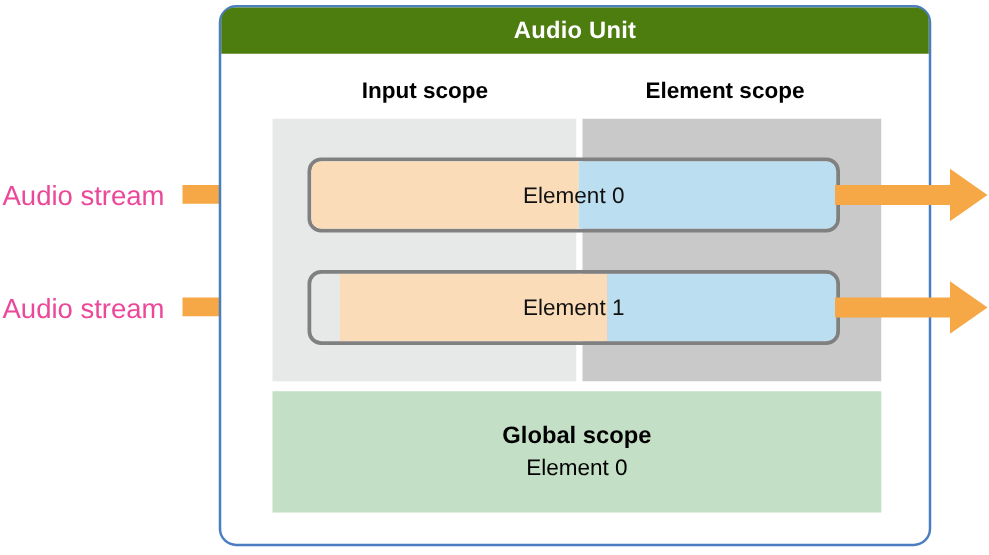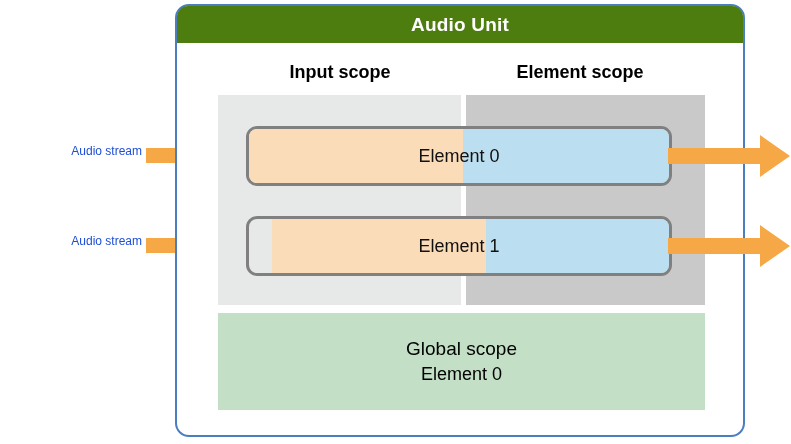--- a/index.html
+++ b/index.html
@@ -82,21 +82,21 @@
     height: 97px;
     background: #c3dfc5;
     display: flex;
     flex-direction: column;
     align-items: center;
     justify-content: center;
     gap: 4px;
   }
   .global-scope .gs-title {
     font-size: 19px;
-    font-weight: normal;
+    font-weight: bold;
     color: #000000;
   }
   .global-scope .gs-sub {
     font-size: 18px;
     color: #000000;
   }
 
   
   .element-box {
     position: absolute;
@@ -133,23 +133,23 @@
     font-size: 18px;
     color: #111111;
     pointer-events: none;
   }
 
   
   .stream-label {
     position: absolute;
     left: 2px;
     width: 140px;
-    font-size: 12px;
-    color: #1d4ed8;
-    text-align: right;
+    font-size: 22px;
+    color: #ec4899;
+    text-align: left;
     white-space: nowrap;
   }
   .stream-label.row0 { top: 144px; }
   .stream-label.row1 { top: 234px; }
 
   
   .arrow-in {
     position: absolute;
     left: 146px;
     width: 104px;

